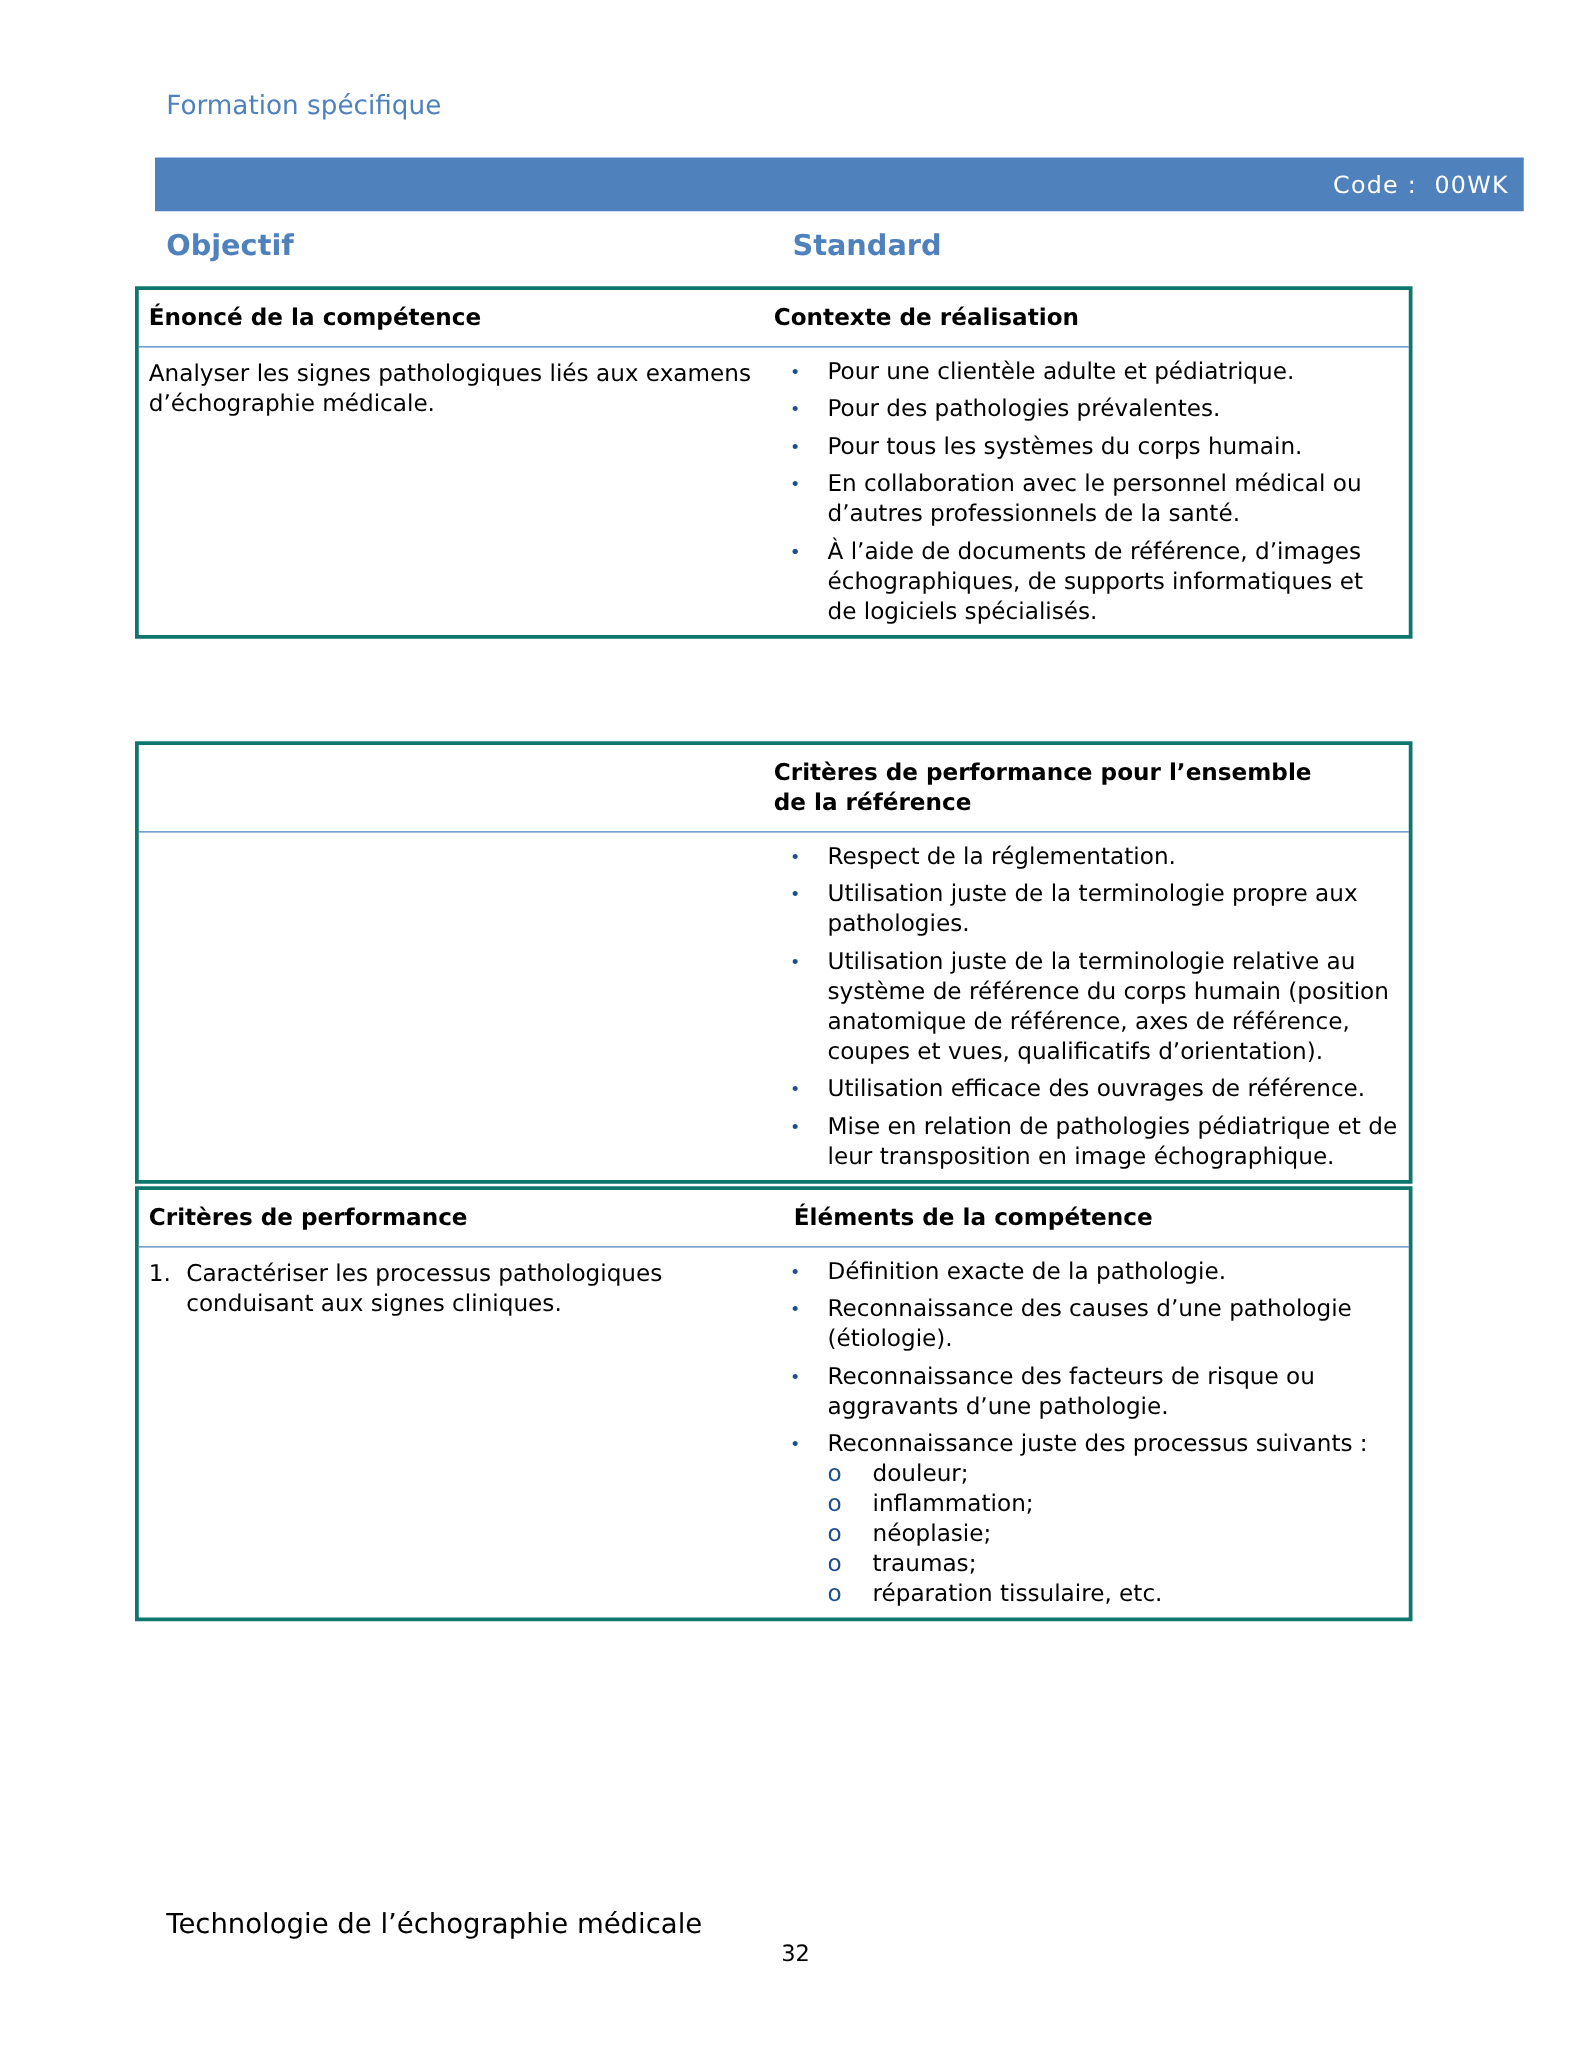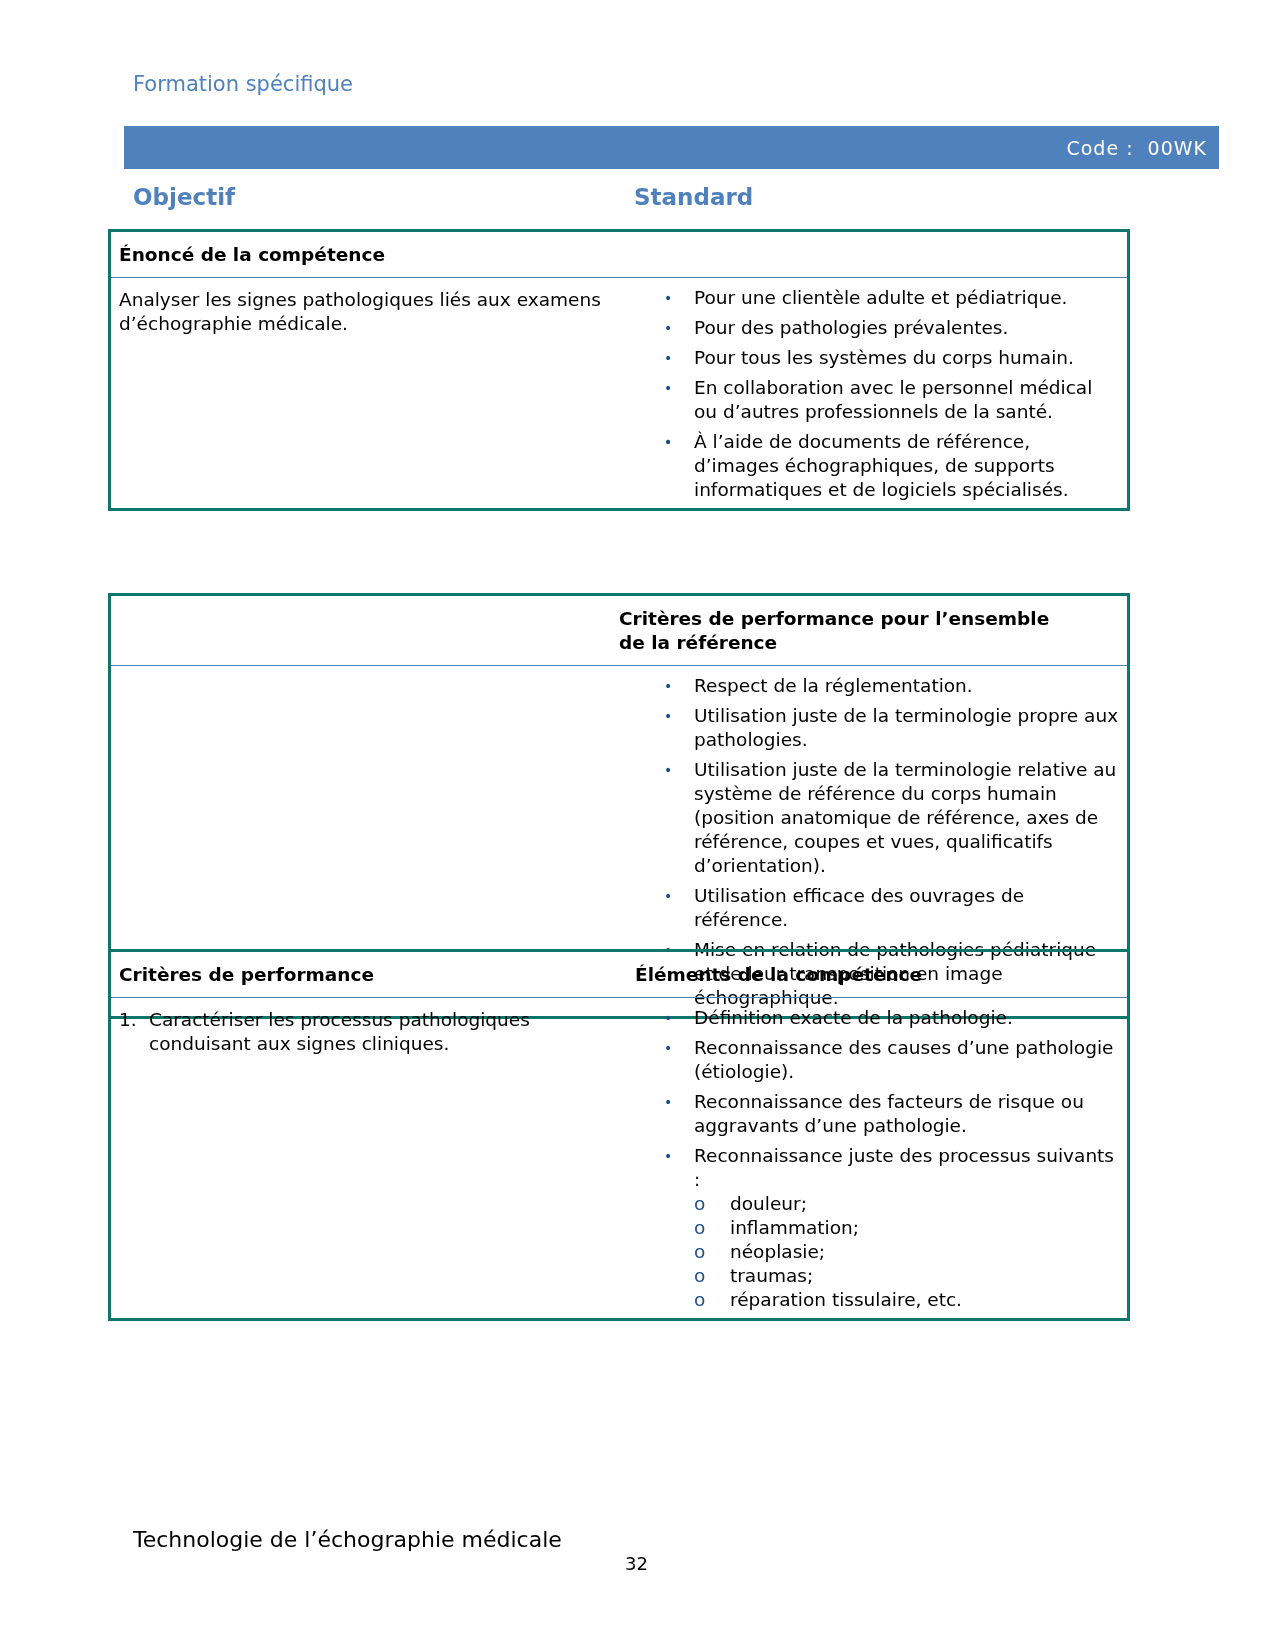--- a/index.html
+++ b/index.html
@@ -26,21 +26,21 @@
     .col-head.left { left: 133px; }
     .col-head.right { left: 634px; }
 
     .tbl {
       position: absolute; left: 108px; width: 1022px;
       border: 3px solid #0f766e; box-sizing: border-box;
       font-size: 18.5px; line-height: 24px;
     }
     .tbl .hdr { display: flex; border-bottom: 1px solid #4f81bd; }
     .tbl .hdr .c { font-weight: bold; padding: 11px 8px 10px 8px; }
-    .tbl .body { display: flex; gap: 32px; }
+    .tbl .body { display: flex; }
     .c.l { width: 500px; box-sizing: border-box; }
     .c.r { flex: 1; box-sizing: border-box; }
     .tbl .body .c.l { padding: 10px 8px; }
     .tbl .body .c.r { padding: 8px 8px 6px 8px; }
     .hdr .c.r { padding-left: 8px !important; }
 
     ul.bul { list-style: none; margin: 0; padding: 0; }
     ul.bul > li { position: relative; padding-left: 43px; margin-bottom: 6px; }
     ul.bul > li .dot {
       position: absolute; left: 13px; top: 0; color: #1f4e8c; font-size: 14px;
@@ -68,20 +68,21 @@
   <span>Code :</span>
   <span class="code-value">00WK</span>
 </div>
 
 <div class="col-head left">Objectif</div>
 <div class="col-head right">Standard</div>
 
 <div class="tbl" style="top:229px;">
   <div class="hdr">
     <div class="c l">Énoncé de la compétence</div>
+    <div class="c r">Contexte de réalisation</div>
   </div>
   <div class="body">
     <div class="c l">Analyser les signes pathologiques liés aux examens d’échographie médicale.</div>
     <div class="c r">
       <ul class="bul">
         <li><span class="dot">•</span><span>Pour une clientèle adulte et pédiatrique.</span></li>
         <li><span class="dot">•</span><span>Pour des pathologies prévalentes.</span></li>
         <li><span class="dot">•</span><span>Pour tous les systèmes du corps humain.</span></li>
         <li><span class="dot">•</span><span>En collaboration avec le personnel médical ou d’autres professionnels de la santé.</span></li>
         <li><span class="dot">•</span></li>

